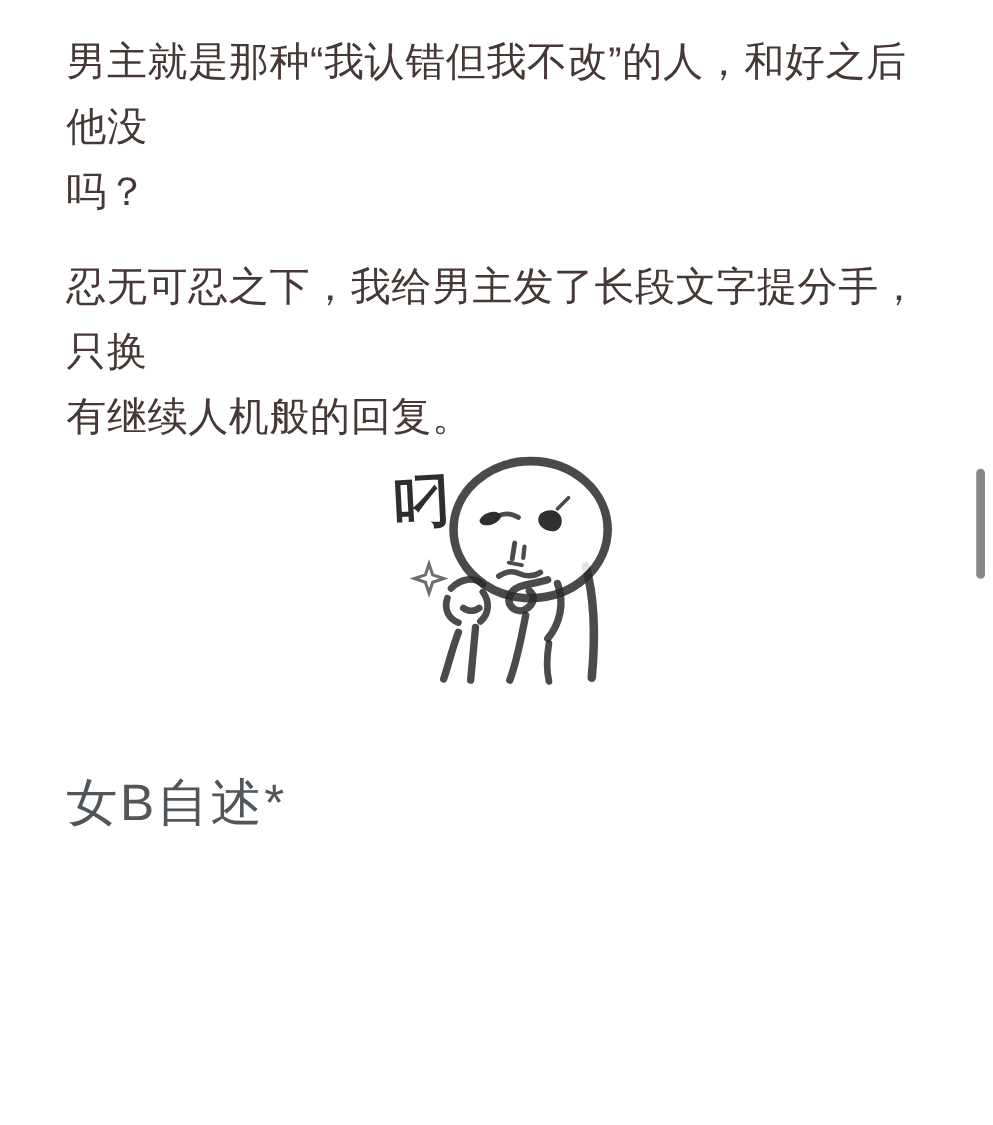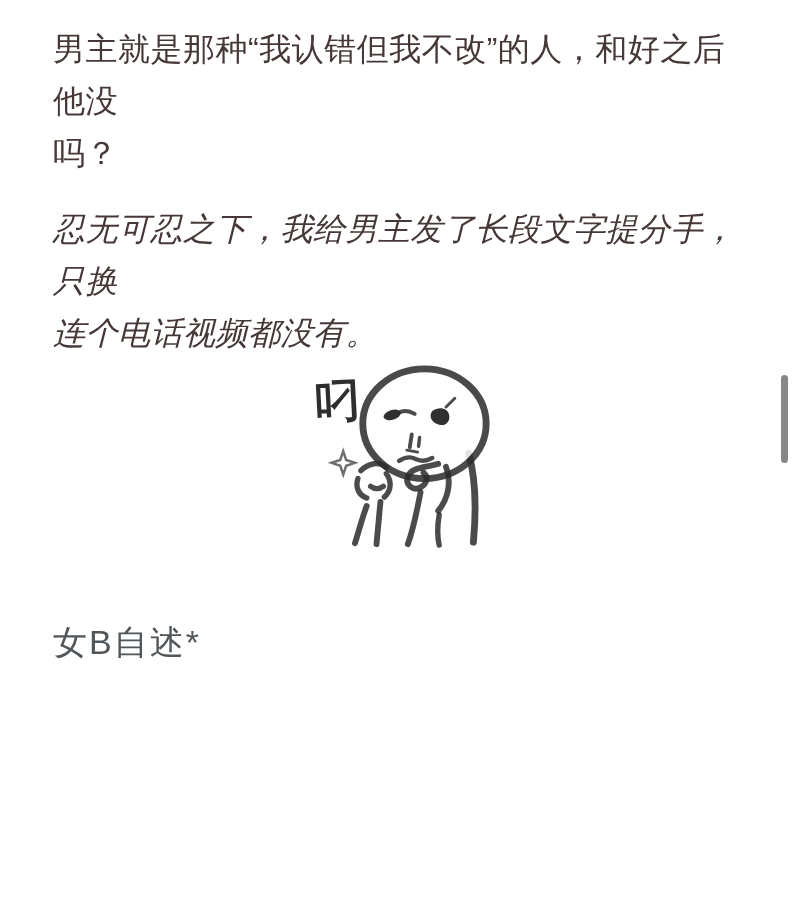--- a/index.html
+++ b/index.html
@@ -17,33 +17,33 @@
   .content {
     padding: 23px 48px 0 53px;
   }
   .para {
     font-size: 32px;
     line-height: 52px;
     color: #463836;
     letter-spacing: 0.5px;
     font-weight: 400;
   }
-  .para-2 { margin-top: 24px; font-style: italic; }
+  .para-2 { margin-top: 24px; }
   .meme-wrap {
     margin-top: 4px;
     height: 188px;
     text-align: center;
   }
   .meme-svg {
     width: 204px; height: 186px;
     filter: blur(0.6px);
   }
   .heading {
     margin-top: 66px;
-    font-size: 34px;
+    font-size: 41px;
     line-height: 50px;
     color: #51565a;
     letter-spacing: 2px;
     font-weight: 400;
   }
   .scrollbar-thumb {
     position: absolute;
     right: 6px; top: 375px;
     width: 7px; height: 88px;
     border-radius: 4px;
@@ -59,21 +59,21 @@
 <div class="page">
   <div class="content">
 
     <div class="para para-1">
       <div>男主就是那种“我认错但我不改”的人，和好之后他没</div>
       <div>吗？</div>
     </div>
 
     <div class="para para-2">
       <div>忍无可忍之下，我给男主发了长段文字提分手，只换</div>
-      <div>连个电话视频都没有。</div>
+      <div>有继续人机般的回复。</div>
     </div>
 
     <div class="meme-wrap">
       <svg class="meme-svg" viewBox="0 0 200 190">
 
         <g>
           <path class="meme-stroke" stroke-width="7" d="M170,92 c7,24 8,58 5,91"></path>
         </g>
 
         <g>

